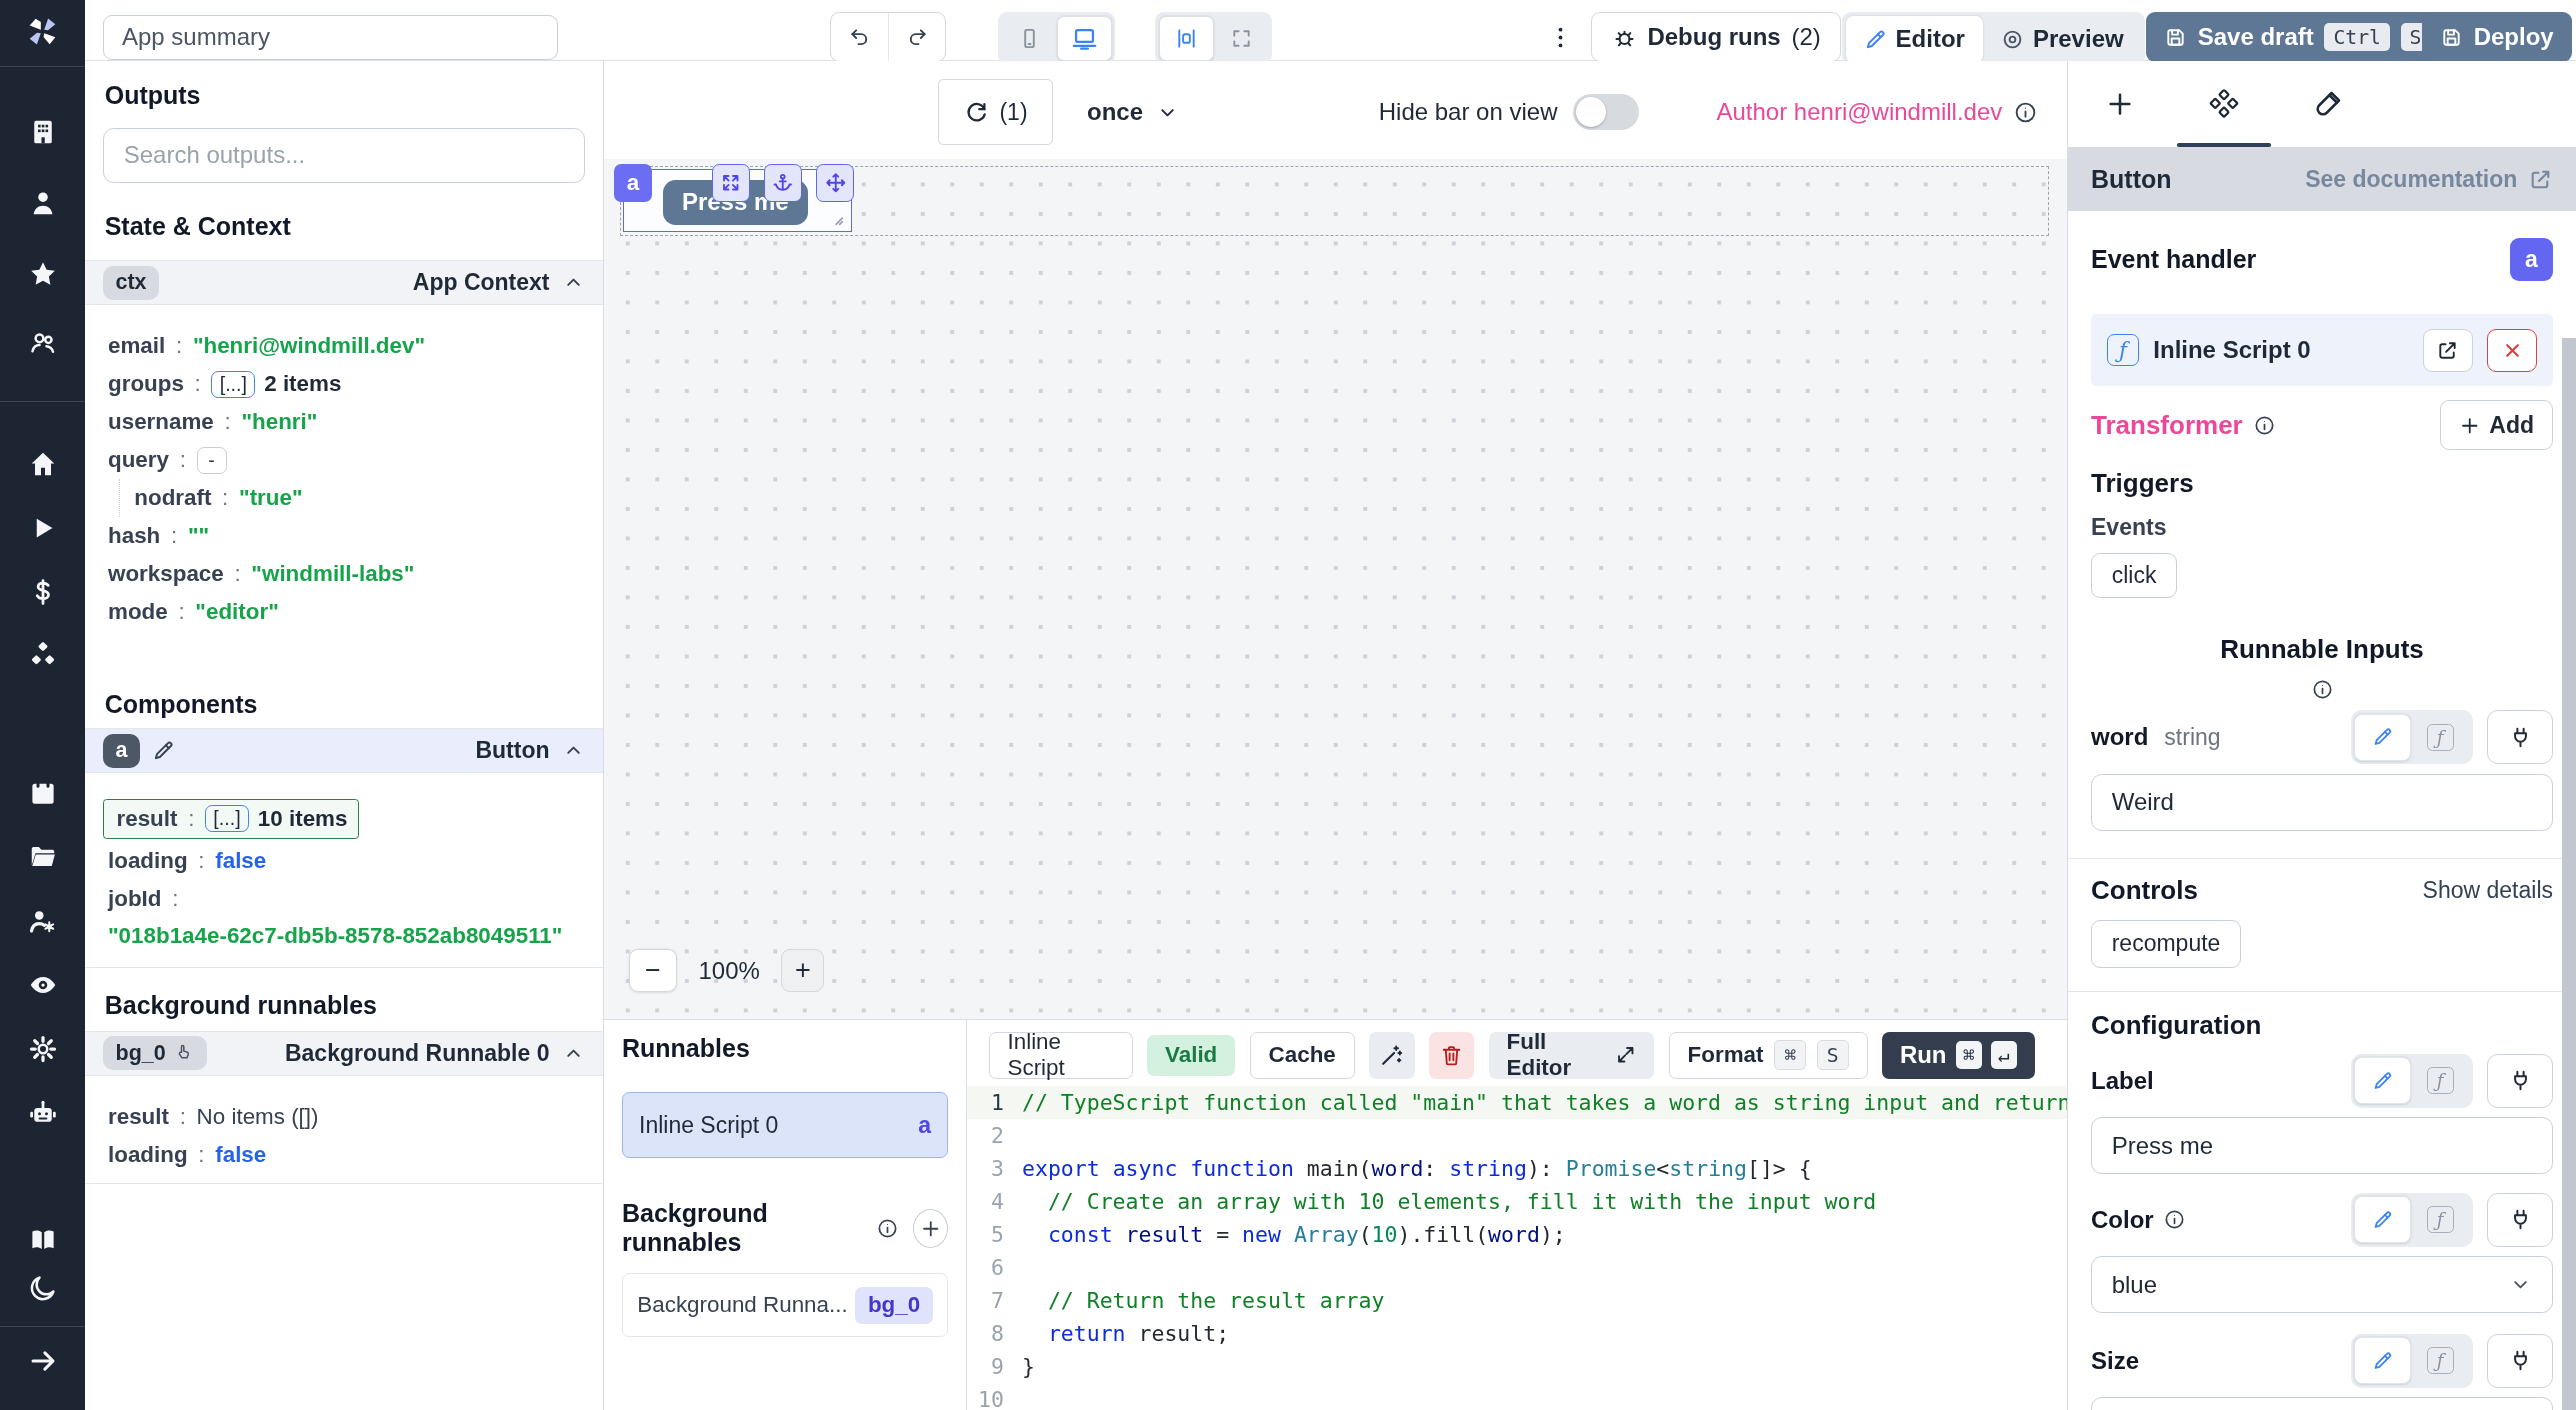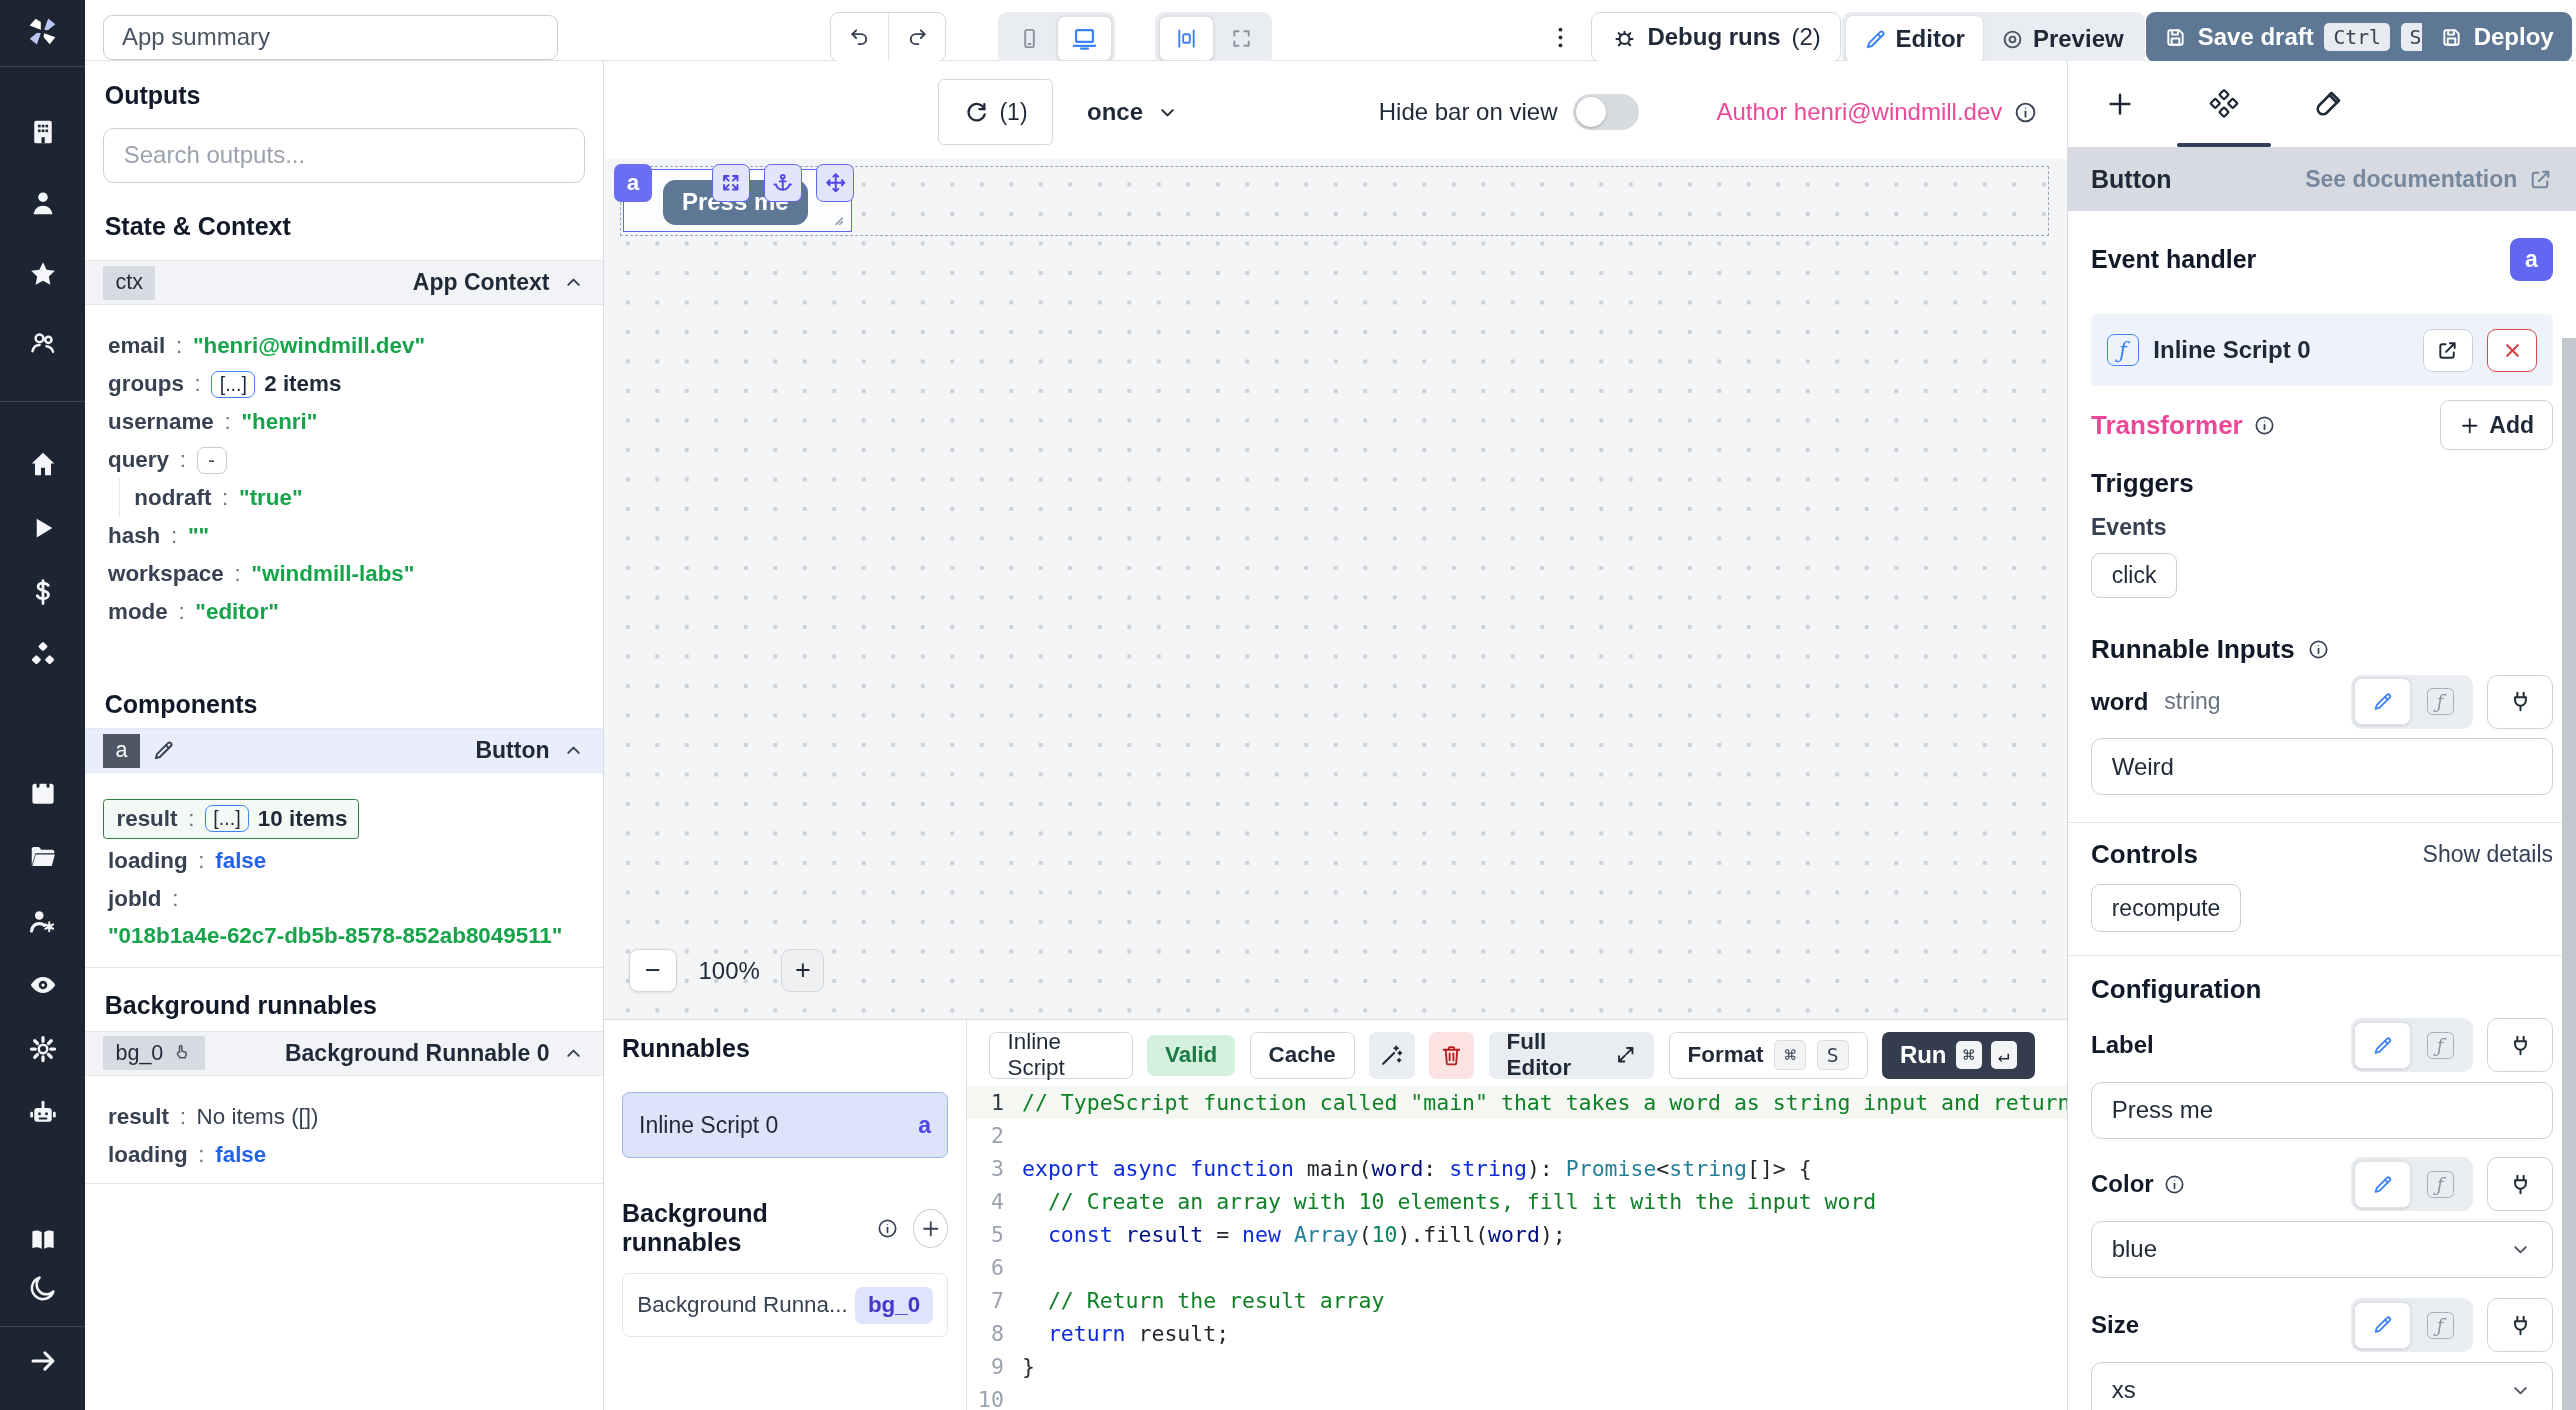--- a/index.html
+++ b/index.html
@@ -36,21 +36,21 @@
 
   
   .left-panel { position:absolute; left:85px; top:61px; width:519px; height:1350px; background:#fff; border-right:0.9px solid #d9dde3; overflow:hidden; }
   .lp-h { font-size:25px; font-weight:700; color:#111827; margin:0 0 0 19.7px; }
   .lp-h.first { margin-top:19.7px; }
   .search-wrap { margin:18px 18px 0; }
   .search-wrap input { width:100%; height:55px; border:0.9px solid #c9cfd7; border-radius:10.7px; padding:0 19.7px; font-size:24px; color:#374151; font-family:inherit; outline:none; }
   .search-wrap input::placeholder { color:#9aa2ad; }
   .sec-row { height:45px; background:#f1f3f6; border-top:0.9px solid #e4e7eb; border-bottom:0.9px solid #e4e7eb; display:flex; align-items:center; padding:0 18px; gap:12.5px; }
   .sec-row.selected { background:#e9edfc; }
-  .chip { background:#d7dbe1; border-radius:0; padding:4.5px 12.5px; font-size:21.5px; font-weight:400; color:#1f2937; display:inline-flex; align-items:center; gap:7.2px; }
+  .chip { background:#d7dbe1; border-radius:10px; padding:4.5px 12.5px; font-size:21.5px; font-weight:700; color:#1f2937; display:inline-flex; align-items:center; gap:7.2px; }
   .chip.dark { background:#4d5765; color:#fff; }
   .sec-spacer { flex:1; }
   .sec-type { font-size:23px; font-weight:700; color:#1f2937; }
   .sec-chev { width:23px; height:23px; color:#374151; cursor:pointer; }
   .kv-list { padding-top:22px; }
   .kv-row { height:38px; display:flex; align-items:center; padding-left:23px; }
   .kv-row.indent { margin-left:34px; border-left:1.8px dotted #ccd2da; padding-left:14.3px; }
   .kv-k { font-size:22.4px; font-weight:600; color:#374151; }
   .kv-c { margin:0 10.7px; color:#6b7280; font-size:22.4px; }
   .kv-v { font-size:22.4px; font-weight:600; }
@@ -143,21 +143,21 @@
   .mini-btn.danger { border:1.8px solid #d64545; color:#d84040; }
   .tr-row { margin-top:14.3px; height:50px; }
   .tr-lbl { font-size:26px; font-weight:700; color:#ec4899; display:flex; align-items:center; gap:10.7px; }
   .add-btn { margin-left:auto; height:50px; border:0.9px solid #ccd2d9; border-radius:9px; background:#fff; display:flex; align-items:center; gap:9px; padding:0 18px; font-size:23px; font-weight:600; color:#1f2937; cursor:pointer; }
   .rp-h1 { font-size:26px; font-weight:700; color:#111827; display:flex; align-items:center; gap:12.5px; }
   .rp-h2 { font-size:23px; font-weight:600; color:#374151; }
   .mt-triggers { margin-top:18px; }
   .mt-events { margin-top:14.3px; }
   .pill { display:inline-flex; align-items:center; height:45px; padding:0 19.7px; border:0.9px solid #c9cfd6; border-radius:9px; background:#fff; font-size:23px; color:#1f2937; cursor:pointer; }
   .mt-click { margin-top:12.5px; }
-  .mt-ri { margin-top:36px; }
+  .mt-ri { margin-top:36px;flex-direction:column; }
   .field-row { margin-top:9px; height:55px; display:flex; align-items:center; }
   .field-name { font-size:24px; font-weight:700; color:#111827; }
   .field-type { font-size:23px; color:#6b7280; margin-left:16px; }
   .fr-controls { margin-left:auto; display:flex; align-items:center; }
   .seg2 { width:122px; height:54px; background:#e9edf1; border-radius:10.7px; padding:3.6px; display:flex; align-items:center; }
   .seg2 .c1 { width:57px; height:47px; background:#fff; border:0.9px solid #e0e4e8; border-radius:8px; box-shadow:0 0.9px 2.7px rgba(0,0,0,.12); display:flex; align-items:center; justify-content:center; color:#3b82f6; cursor:pointer; }
   .seg2 .c2 { flex:1; display:flex; align-items:center; justify-content:center; cursor:pointer; }
   .f-mini { width:27px; height:27px; border:1.8px solid #a7afba; border-radius:5.4px; color:#8a939f; font-size:18px; font-style:italic; display:flex; align-items:center; justify-content:center; font-family:"DejaVu Serif", serif; }
   .plug-btn { width:66px; height:54px; margin-left:14.3px; background:#fff; border:0.9px solid #ccd2d9; border-radius:10.7px; display:flex; align-items:center; justify-content:center; color:#1f2937; cursor:pointer; }
   .text-field { margin-top:9px; height:57px; width:100%; border:1.3px solid #c9cfd6; border-radius:10.7px; padding:0 19.7px; font-size:24px; color:#1f2937; font-family:inherit; outline:none; background:#fff; }

